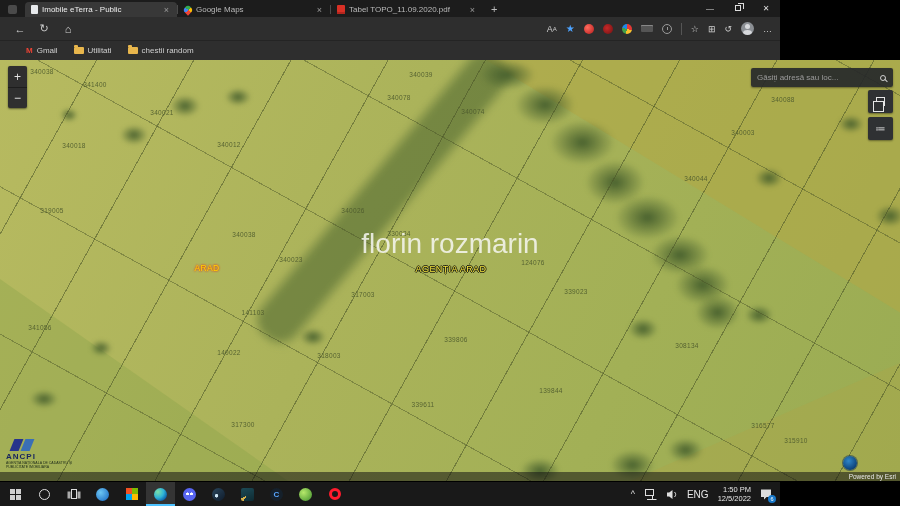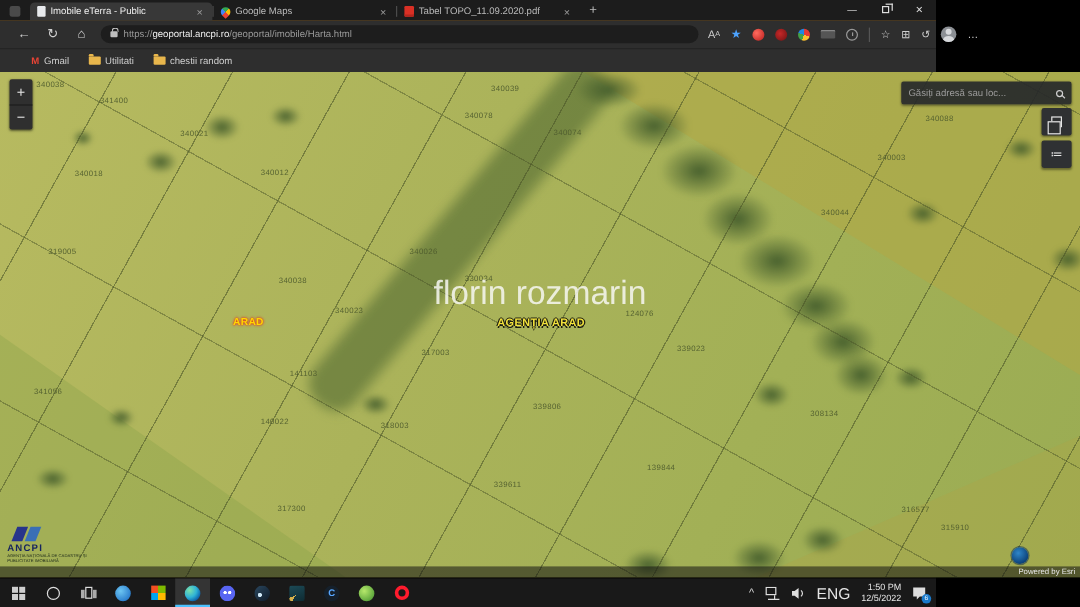--- a/index.html
+++ b/index.html
@@ -73,21 +73,21 @@
   .lines-b { background:repeating-linear-gradient(29deg, transparent 0 128px, rgba(72,82,38,.45) 128px 129px); }
   .treeband { position:absolute; left:482px; top:-15px; width:44px; height:362px;
               transform:rotate(40deg); transform-origin:0 0; filter:blur(5px);
               background:rgba(72,98,46,.55); border-radius:20px; pointer-events:none; }
   .tree { position:absolute; border-radius:50%; filter:blur(2px);
           background:radial-gradient(closest-side, rgba(62,88,42,.9), rgba(62,88,42,0)); pointer-events:none; }
   .parcel { position:absolute; transform:translate(-50%,-50%); font-size:6.5px; color:#4d5a2d;
             opacity:.9; white-space:nowrap; letter-spacing:.3px; }
   .wm { position:absolute; left:50%; top:168px; transform:translateX(-50%); font-size:28px;
         color:rgba(247,247,242,.85); white-space:nowrap; }
-  .lbl { position:absolute; transform:translate(-50%,-50%); font-weight:bold; white-space:nowrap; }
+  .lbl { position:absolute; transform:translate(-50%,-50%); font-weight:normal; white-space:nowrap; }
   .lbl-city { font-size:8.5px; color:#ffd800; text-shadow:0 0 2px #e03a1e, 0 0 2px #e03a1e; letter-spacing:.3px; }
   .lbl-county { font-size:9px; color:#f2e23c; letter-spacing:.4px;
         text-shadow:-1px 0 0 #1c1c10, 1px 0 0 #1c1c10, 0 -1px 0 #1c1c10, 0 1px 0 #1c1c10; }
   .zoomctl { position:absolute; left:8px; top:6px; width:19px; background:#2f2f2f; border-radius:2px;
              box-shadow:0 1px 2px rgba(0,0,0,.5); }
   .zbtn { height:21px; display:flex; align-items:center; justify-content:center; color:#e3e3e3; font-size:12px; }
   .zbtn + .zbtn { border-top:1px solid #1d1d1d; }
   .searchbox { position:absolute; right:7px; top:8px; width:142px; height:19px; background:rgba(38,40,42,.92);
                border-radius:2px; display:flex; align-items:center; box-shadow:0 1px 2px rgba(0,0,0,.4); }
   .searchbox input { flex:1; background:transparent; border:0; outline:0; color:#cfcfcf;
@@ -148,21 +148,21 @@
                linear-gradient(135deg,#2a475e,#0f1b2a); }
   .app-sail { width:13px; height:13px; border-radius:2px;
               background:conic-gradient(from 210deg at 42% 62%, #d7b14a 0 38deg, transparent 38deg),
               linear-gradient(160deg,#1c4a56,#0e2b33); }
   .app-c { background:#15202b; display:flex; align-items:center; justify-content:center;
            color:#58a6ff; font-size:8px; font-weight:bold; }
   .app-green { background:radial-gradient(circle at 35% 35%, #b6e86b, #3e8f2c); }
   .app-opera { width:12px; height:12px; border:3px solid #ff1b2d; border-radius:50%; background:transparent; }
   .tray { margin-left:auto; display:flex; align-items:center; gap:9px; padding-right:8px; color:#e6e6e6; }
   .chev { font-size:9px; color:#ddd; }
-  .tray-txt { font-size:13px; }
+  .tray-txt { font-size:10px; }
   .clock { text-align:right; font-size:7.5px; line-height:1.25; }
   .ac { position:relative; display:flex; }
   .badge { position:absolute; right:-4px; bottom:-3px; background:#1979ca; color:#fff; font-size:5.5px;
            min-width:8px; height:8px; border-radius:4px; display:flex; align-items:center; justify-content:center; }
 </style>
 </head>
 <body>
 
 <div class="win">
 
@@ -192,26 +192,20 @@
           <span class="restore"></span>
         </span>
       <span class="wbtn">✕</span>
     </div>
   </div>
 
   <div class="toolbar">
     <span class="nbtn">←</span>
     <span class="nbtn">↻</span>
     <span class="nbtn">⌂</span>
-    <div class="addr">
-      <span class="lock"></span>
-      <span>https://</span>
-        <span class="host">geoportal.ancpi.ro</span>
-        <span>/geoportal/imobile/Harta.html</span>
-    </div>
     <div class="tools-right">
       <span class="ticon">A<span style="font-size:6px;">A</span></span>
       <span class="ticon star-blue">★</span>
       <span class="extdot ext-red"></span>
       <span class="extdot ext-dred"></span>
       <span class="extdot ext-multi"></span>
       <span class="ext-kbd"></span>
       <span class="ext-clock"></span>
       <span class="tdiv"></span>
       <span class="ticon">☆</span>

